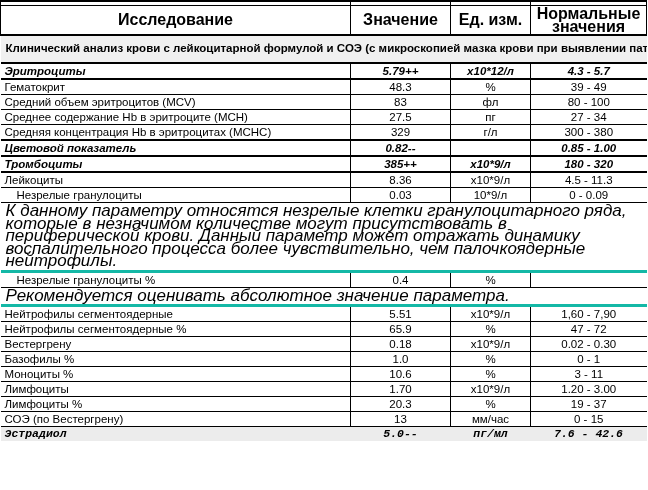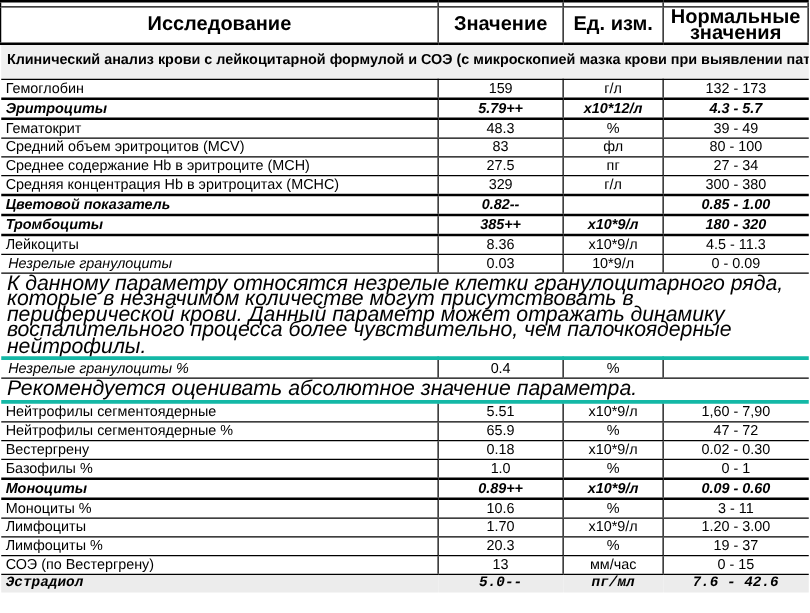--- a/index.html
+++ b/index.html
@@ -55,21 +55,21 @@
   tbody td {
     font-size: 11.5px;
     line-height: 12px;
     padding: 1px 4px;
     border-bottom: 1px solid #000;
     vertical-align: middle;
     white-space: nowrap;
     overflow: hidden;
   }
   td.name   { text-align: left; }
-  td.name.indent { padding-left: 6px; font-style: italic; }
+  td.name.indent { padding-left: 16px; }
   td.val, td.unit, td.norm {
     text-align: center;
     border-left: 1px solid #000;
   }
 
   tr.em td {
     font-weight: bold;
     font-style: italic;
     border-top: 2px solid #000;
     border-bottom: 2px solid #000;
@@ -115,26 +115,20 @@
       <th>Исследование</th>
       <th>Значение</th>
       <th>Ед. изм.</th>
       <th>Нормальные значения</th>
     </tr>
   </thead>
   <tbody id="rows-body">
     <tr class="section">
       <td colspan="4">Клинический анализ крови с лейкоцитарной формулой и СОЭ (с микроскопией мазка крови при выявлении патологических изменений) (венозная кровь)</td>
     </tr>
-  <tr class="">
-        <td class="name">Гемоглобин</td>
-        <td class="val">159</td>
-        <td class="unit">г/л</td>
-        <td class="norm">132 - 173</td>
-      </tr>
       <tr class="em ">
         <td class="name">Эритроциты</td>
         <td class="val">5.79++</td>
         <td class="unit">х10*12/л</td>
         <td class="norm">4.3 - 5.7</td>
       </tr>
       <tr class="">
         <td class="name">Гематокрит</td>
         <td class="val">48.3</td>
         <td class="unit">%</td>
@@ -211,26 +205,20 @@
         <td class="val">0.18</td>
         <td class="unit">х10*9/л</td>
         <td class="norm">0.02 - 0.30</td>
       </tr>
       <tr class="">
         <td class="name">Базофилы %</td>
         <td class="val">1.0</td>
         <td class="unit">%</td>
         <td class="norm">0 - 1</td>
       </tr>
-      <tr class="em ">
-        <td class="name">Моноциты</td>
-        <td class="val">0.89++</td>
-        <td class="unit">х10*9/л</td>
-        <td class="norm">0.09 - 0.60</td>
-      </tr>
       <tr class="">
         <td class="name">Моноциты %</td>
         <td class="val">10.6</td>
         <td class="unit">%</td>
         <td class="norm">3 - 11</td>
       </tr>
       <tr class="">
         <td class="name">Лимфоциты</td>
         <td class="val">1.70</td>
         <td class="unit">х10*9/л</td>

